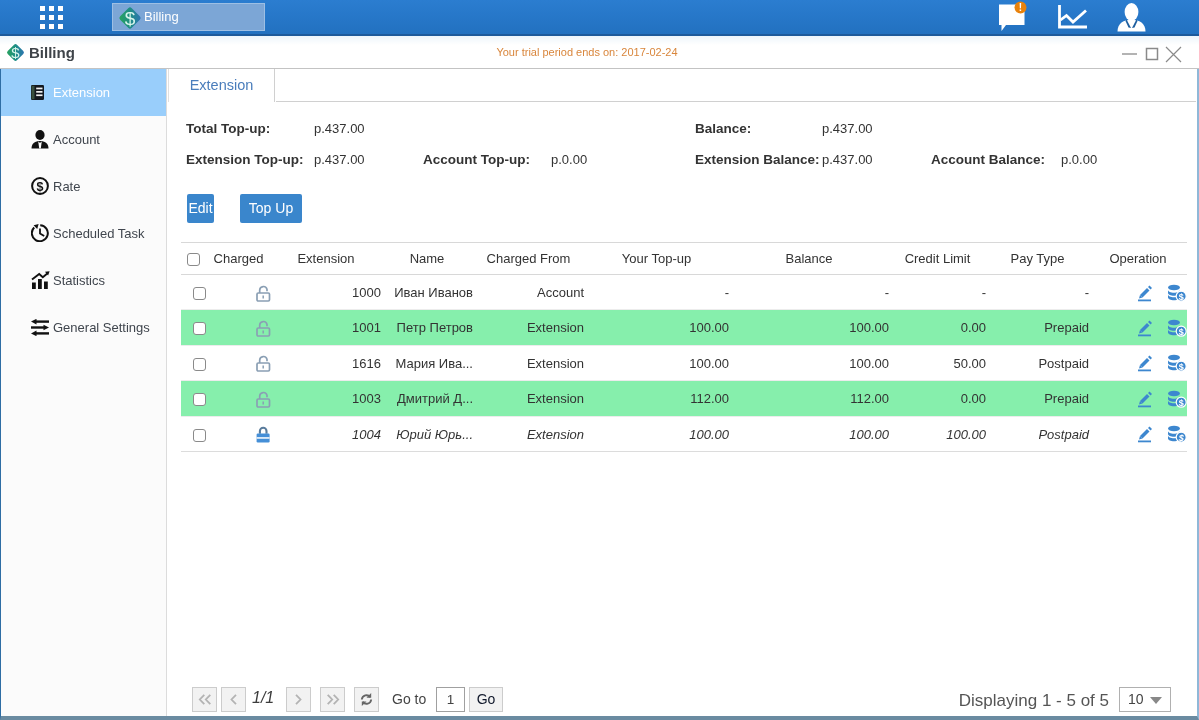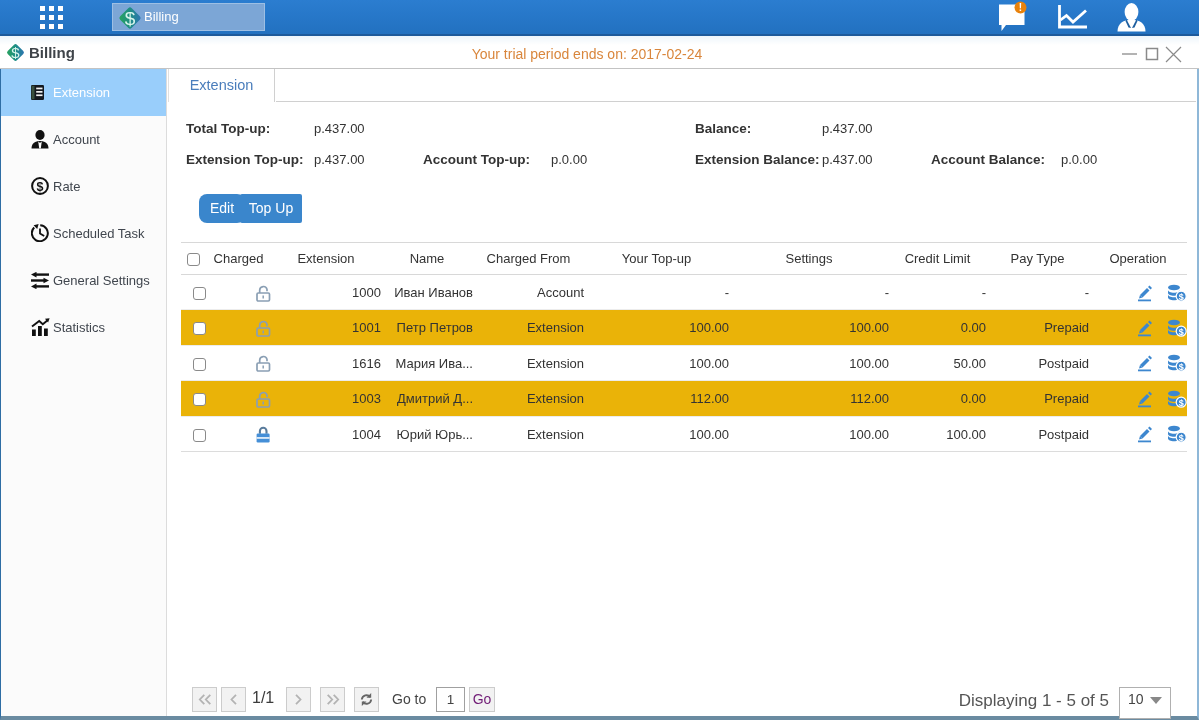--- a/index.html
+++ b/index.html
@@ -11,62 +11,62 @@
 #apptab { position:absolute; left:112px; top:3px; width:153px; height:28px;
   background:#7ca6d6; border:1px solid #9dbfe4; }
 #apptab .dia { position:absolute; left:5px; top:2px; }
 #apptab .lbl { position:absolute; left:31px; top:5px; color:#fff; font-size:13px; }
 .topicons { position:absolute; top:0; height:35px; }
 #titlebar { position:absolute; left:0; top:36px; width:1199px; height:33px;
   background:linear-gradient(#edf5fb,#ffffff 9px); border-bottom:1px solid #c3c3c3; }
 #titlebar .dia { position:absolute; left:6px; top:7px; }
 #titlebar .ttl { position:absolute; left:29px; top:8px; font-size:15px; font-weight:bold; color:#3f4449; }
 #trial { position:absolute; left:0; top:10px; width:1174px; text-align:center;
-  color:#d9863c; font-size:14px; }
+  color:#d9863c; font-size:11px; }
 #winctl { position:absolute; right:16px; top:0; }
 #mainarea { position:absolute; left:0; top:69px; width:1199px; height:651px; background:#fff;
   border-left:1px solid #2e6da4; border-right:2px solid #8fb8d8; border-bottom:4px solid #6a8ba1; }
 #sidebar { position:absolute; left:0; top:0; width:166px; height:647px;
   background:#fbfbfb; border-right:1px solid #dcdcdc; }
 .mitem { position:relative; height:47px; line-height:47px; font-size:13px; color:#40464e; }
 .mitem .mic { position:absolute; left:30px; }
 .mitem .mtx { position:absolute; left:52px; top:0; white-space:nowrap; }
 .mitem.sel { background:#99cefb; color:#fff; }
 #content { position:absolute; left:167px; top:0; width:1028px; height:647px; background:#fff; }
 #tabstrip { position:absolute; left:0; top:0; width:1028px; height:33px; }
 #tabstrip .line { position:absolute; left:108px; right:0; top:32px; height:1px; background:#d0d0d0; }
 #activetab { position:absolute; left:0px; top:0; width:107px; height:33px; background:#fff;
   border-left:1px solid #e0e0e0; border-right:1px solid #d0d0d0; color:#4a7dbb; font-size:14.5px;
   text-align:center; line-height:32px; }
 .slabel { position:absolute; font-size:13.5px; font-weight:bold; color:#333; }
 .svalue { position:absolute; font-size:13px; color:#333; }
 .btn { position:absolute; background:#3a86cc; color:#fff; font-size:14px;
   text-align:center; border-radius:2px; }
-#btnedit { left:31px; top:125px; width:46px; height:29px; line-height:29px;border-radius:8px; }
+#btnedit { left:19px; top:125px; width:27px; height:29px; line-height:29px; }
 #btntopup { left:72px; top:125px; width:62px; height:29px; line-height:29px; }
 #tbl { position:absolute; left:13px; top:173px; width:1006px; }
 #tbl table { border-collapse:collapse; width:1006px; table-layout:fixed; font-size:13px; color:#333; }
 #tbl th { font-weight:normal; border-top:1px solid #d8d8d8; border-bottom:1px solid #d8d8d8;
   height:32px; text-align:center; }
 #tbl svg { vertical-align:middle; }
 #tbl td { height:35.5px; text-align:right; box-shadow: inset 0 -1px 0 #ececec; }
-#tbl tr.alt td { background:#eab308; }
-#tbl tr.last td { box-shadow: inset 0 -1px 0 #dcdcdc; }
+#tbl tr.alt td { background:#86efac; }
+#tbl tr.last td { box-shadow: inset 0 -1px 0 #dcdcdc; font-style: italic; }
 .cbox { display:inline-block; width:13px; height:13px; border:1px solid #8a8a8a;
   border-radius:3px; background:#fff; vertical-align:middle; }
 #pager { position:absolute; left:13px; top:618px; width:1006px; height:30px; font-size:14px; color:#444; }
 .pbtn { position:absolute; top:0; width:25px; height:25px; background:#f2f2f2;
   border:1px solid #ccc; text-align:center; }
 #goinput { position:absolute; left:255px; top:0; width:29px; height:25px;
   border:1px solid #a0a0a0; font-size:13.5px; font-family:"Liberation Sans",sans-serif;
   text-align:center; line-height:23px; background:#fff; }
-#gobtn { position:absolute; left:288px; top:0; width:26px; height:25px; background:#f2f2f2;
-  border:1px solid #ccc; text-align:center; line-height:23px; color:#701a75; }
+#gobtn { position:absolute; left:288px; top:0; width:34px; height:25px; background:#f2f2f2;
+  border:1px solid #ccc; text-align:center; line-height:23px; color:#0f172a; }
 #disp { position:absolute; right:78px; top:4px; color:#555; font-size:17px; }
-#psel { position:absolute; right:16px; top:0; width:52px; height:32px; border:1px solid #b0b0b0;
+#psel { position:absolute; right:16px; top:0; width:52px; height:25px; border:1px solid #b0b0b0;
   background:#fff; }
 #psel .n { position:absolute; left:8px; top:3px; color:#444; }
 #psel .tri { position:absolute; right:8px; top:9px; width:0; height:0;
   border-left:6px solid transparent; border-right:6px solid transparent; border-top:7px solid #888; }
 </style>
 </head>
 <body>
 <div id="topbar">
   <svg id="gridicon" viewBox="0 0 23 23">
     <g fill="#ffffff">
@@ -168,43 +168,43 @@
         <span class="mic" style="top:14px">
       <svg width="18" height="18" viewBox="0 0 18 18" style="display:block">
             <path d="M3.2 3.5 a8 8 0 1 0 6 -2.3" fill="none" stroke="#111" stroke-width="2"></path>
             <path d="M7.6 0 l-5 1.2 l3.6 3.8 z" fill="#111"></path>
             <path d="M9 4.5 v5 l4.2 2.6" fill="none" stroke="#111" stroke-width="1.8"></path>
           </svg>
     </span>
         <span class="mtx">Scheduled Task</span>
       </div>
     <div class="mitem">
+        <span class="mic" style="top:14px">
+      <svg width="19" height="18" viewBox="0 0 19 18" style="display:block">
+            <rect x="1" y="11.5" width="3.8" height="6.5" fill="#111"></rect>
+            <rect x="7" y="8" width="3.8" height="10" fill="#111"></rect>
+            <rect x="13" y="10.5" width="3.8" height="7.5" fill="#111"></rect>
+            <path d="M1 8.6 l7.2 -5.6 l3.6 3.2 l4.5 -3.8" stroke="#111" stroke-width="1.9" fill="none"></path>
+            <path d="M18.6 0.2 l-4.6 0.6 l3.1 3.6 z" fill="#111"></path>
+          </svg>
+    </span>
+        <span class="mtx">Statistics</span>
+      </div>
+    <div class="mitem">
         <span class="mic" style="top:15px">
       <svg width="18" height="17" viewBox="0 0 18 17" style="display:block">
             <line x1="3" y1="2.6" x2="18" y2="2.6" stroke="#111" stroke-width="2.4"></line>
             <path d="M0 2.6 l5.5 -2.8 v5.6 z" fill="#111"></path>
             <line x1="0" y1="8.5" x2="15" y2="8.5" stroke="#111" stroke-width="2.4"></line>
             <path d="M18 8.5 l-5.5 -2.8 v5.6 z" fill="#111"></path>
             <line x1="3" y1="14.4" x2="18" y2="14.4" stroke="#111" stroke-width="2.4"></line>
             <path d="M0 14.4 l5.5 -2.8 v5.6 z" fill="#111"></path>
           </svg>
     </span>
         <span class="mtx">General Settings</span>
-      </div>
-    <div class="mitem">
-        <span class="mic" style="top:14px">
-      <svg width="19" height="18" viewBox="0 0 19 18" style="display:block">
-            <rect x="1" y="11.5" width="3.8" height="6.5" fill="#111"></rect>
-            <rect x="7" y="8" width="3.8" height="10" fill="#111"></rect>
-            <rect x="13" y="10.5" width="3.8" height="7.5" fill="#111"></rect>
-            <path d="M1 8.6 l7.2 -5.6 l3.6 3.2 l4.5 -3.8" stroke="#111" stroke-width="1.9" fill="none"></path>
-            <path d="M18.6 0.2 l-4.6 0.6 l3.1 3.6 z" fill="#111"></path>
-          </svg>
-    </span>
-        <span class="mtx">Statistics</span>
       </div>
   </div>
   <div id="content">
     <div id="tabstrip">
       <div id="activetab">Extension</div>
       <div class="line"></div>
     </div>
     <div class="slabel" style="left:18px; top:52px">Total Top-up:</div>
     <div class="svalue" style="left:146px; top:52px">p.437.00</div>
     <div class="slabel" style="left:527px; top:52px">Balance:</div>
@@ -234,21 +234,21 @@
             <col style="width:98px">
         </colgroup>
         <tbody>
             <tr>
           <th><span class="cbox"></span></th>
               <th>Charged</th>
               <th>Extension</th>
               <th>Name</th>
           <th>Charged From</th>
               <th>Your Top-up</th>
-              <th>Settings</th>
+              <th>Balance</th>
               <th>Credit Limit</th>
           <th>Pay Type</th>
               <th>Operation</th>
         </tr>
         <tr>
           <td><span class="cbox"></span></td>
           <td><svg width="16" height="18" viewBox="0 0 16 18">
                   <path d="M4.7 9 v-3 a3.7 3.7 0 0 1 7.3 -0.6 v1.9" fill="none" stroke="#8a9fb4" stroke-width="1.7"></path>
                   <rect x="2" y="9" width="12.5" height="8" rx="1.2" fill="none" stroke="#8a9fb4" stroke-width="1.7"></rect>
                   <line x1="8.2" y1="11.6" x2="8.2" y2="14.4" stroke="#8a9fb4" stroke-width="1.5"></line>
@@ -384,21 +384,21 @@
       </tbody>
         </table>
     </div>
     <div id="pager">
       <div class="pbtn" style="left:11px"><svg width="14" height="11" viewBox="0 0 14 11" style="margin-top:6px">
             <path d="M6.3 0.8 L1.8 5.5 L6.3 10.2 M12.3 0.8 L7.8 5.5 L12.3 10.2" stroke="#b3b3b3" stroke-width="1.8" fill="none"></path>
           </svg></div>
       <div class="pbtn" style="left:40px"><svg width="9" height="11" viewBox="0 0 9 11" style="margin-top:6px">
             <path d="M7 0.8 L2.5 5.5 L7 10.2" stroke="#b3b3b3" stroke-width="1.8" fill="none"></path>
           </svg></div>
-      <div style="position:absolute; left:71px; top:2px; font-size:16px; color:#3c3c3c;">1/1</div>
+      <div style="position:absolute; left:71px; top:2px; font-size:16px; color:#3c3c3c;font-style:italic;">1/1</div>
       <div class="pbtn" style="left:105px"><svg width="9" height="11" viewBox="0 0 9 11" style="margin-top:6px">
             <path d="M2 0.8 L6.5 5.5 L2 10.2" stroke="#b3b3b3" stroke-width="1.8" fill="none"></path>
           </svg></div>
       <div class="pbtn" style="left:139px"><svg width="14" height="11" viewBox="0 0 14 11" style="margin-top:6px">
             <path d="M1.7 0.8 L6.2 5.5 L1.7 10.2 M7.7 0.8 L12.2 5.5 L7.7 10.2" stroke="#b3b3b3" stroke-width="1.8" fill="none"></path>
           </svg></div>
       <div class="pbtn" style="left:173px">
         <svg width="15" height="15" viewBox="0 0 16 16" style="margin-top:4px">
           <path d="M3 8 a5 5 0 0 1 9 -2.5" stroke="#666" stroke-width="2" fill="none"></path>
           <path d="M13 1 v5 h-5 z" fill="#666"></path>

